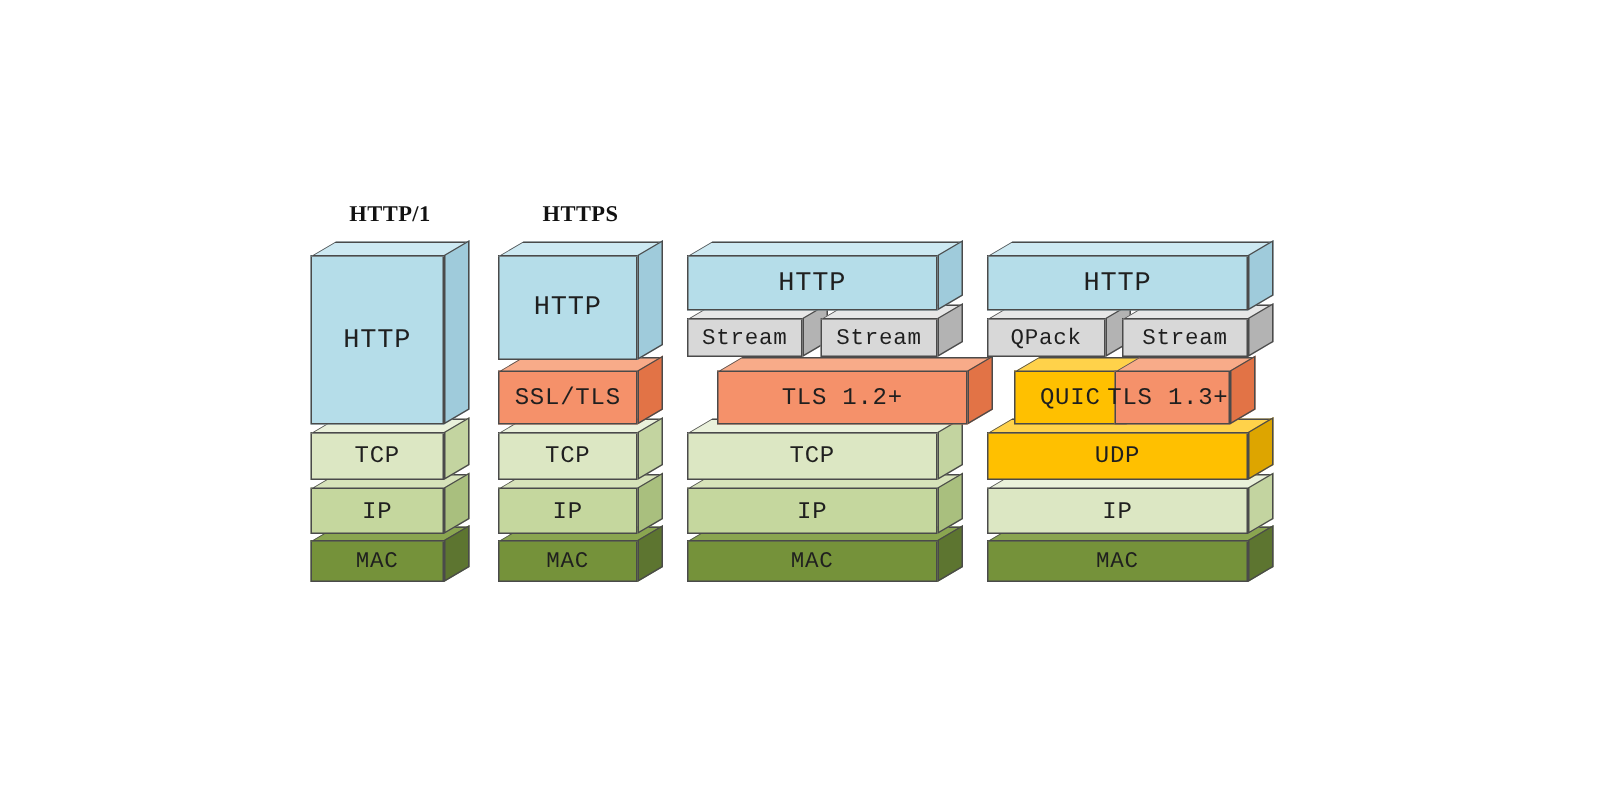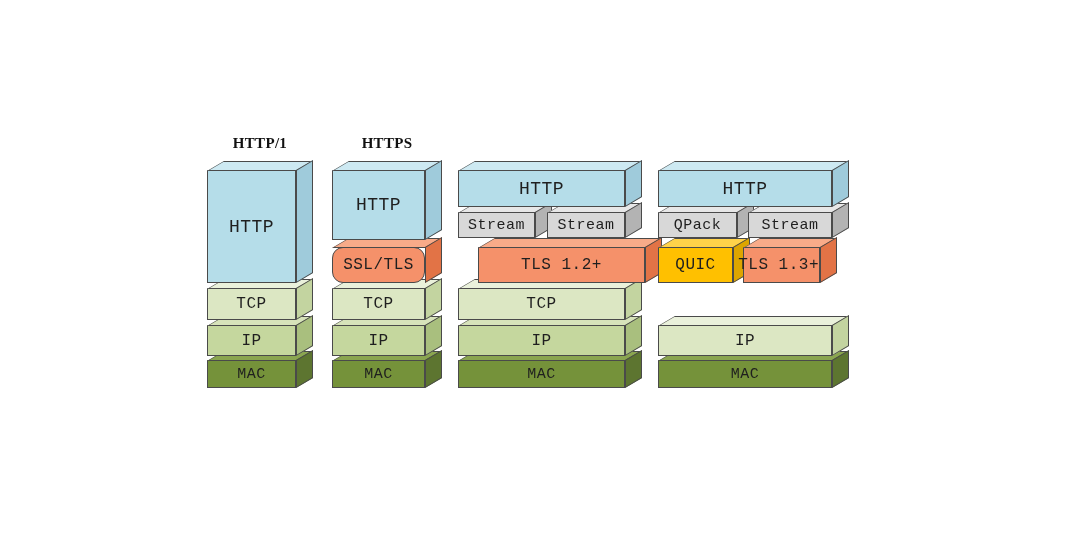--- a/index.html
+++ b/index.html
@@ -54,21 +54,21 @@
   <div class="box" style="left: 207px; top: 325px; width: 89px; height: 31px; z-index: 2; --f: #C5D79E; --t: #D7E3BA; --s: #A9BF7E;">
     <span class="lbl">IP</span>
   </div>
   <div class="box" style="left: 207px; top: 360px; width: 89px; height: 28px; z-index: 1; --f: #75923A; --t: #8AA550; --s: #5D7530;">
     <span class="lbl sm">MAC</span>
   </div>
 
   <div class="box" style="left: 332px; top: 170px; width: 93px; height: 70px; z-index: 6; --f: #B5DDE9; --t: #CDE9F2; --s: #9FCBDB;">
     <span class="lbl lg">HTTP</span>
   </div>
-  <div class="box" style="left: 332px; top: 247px; width: 93px; height: 36px; z-index: 4; border-radius: 11px; --f: #F5916A; --t: #F8AB89; --s: #E27346;">
+  <div class="box" style="left: 332px; top: 247px; width: 93px; height: 36px; z-index: 4; --f: #F5916A; --t: #F8AB89; --s: #E27346;">
     <span class="lbl">SSL/TLS</span>
   </div>
   <div class="box" style="left: 332px; top: 288px; width: 93px; height: 32px; z-index: 3; --f: #DCE7C3; --t: #EAF1DB; --s: #C3D4A0;">
     <span class="lbl">TCP</span>
   </div>
   <div class="box" style="left: 332px; top: 325px; width: 93px; height: 31px; z-index: 2; --f: #C5D79E; --t: #D7E3BA; --s: #A9BF7E;">
     <span class="lbl">IP</span>
   </div>
   <div class="box" style="left: 332px; top: 360px; width: 93px; height: 28px; z-index: 1; --f: #75923A; --t: #8AA550; --s: #5D7530;">
     <span class="lbl sm">MAC</span>
@@ -98,25 +98,28 @@
 
   <div class="box" style="left: 658px; top: 170px; width: 174px; height: 37px; z-index: 6; --f: #B5DDE9; --t: #CDE9F2; --s: #9FCBDB;">
     <span class="lbl lg">HTTP</span>
   </div>
   <div class="box" style="left: 658px; top: 212px; width: 79px; height: 26px; z-index: 5; --f: #D8D8D8; --t: #E7E7E7; --s: #B3B3B3;">
     <span class="lbl sm">QPack</span>
   </div>
   <div class="box" style="left: 748px; top: 212px; width: 84px; height: 26px; z-index: 5; --f: #D8D8D8; --t: #E7E7E7; --s: #B3B3B3;">
     <span class="lbl sm">Stream</span>
   </div>
-  <div class="box" style="left: 658px; top: 247px; width: 75px; height: 36px; z-index: 4; --f: #FFC000; --t: #FFD24A; --s: #DDA500;">
+  <div class="box" style="left: 676px; top: 247px; width: 75px; height: 36px; z-index: 4; --f: #FFC000; --t: #FFD24A; --s: #DDA500;">
     <span class="lbl">QUIC</span>
   </div>
   <div class="box" style="left: 743px; top: 247px; width: 77px; height: 36px; z-index: 4; justify-content: flex-end; --f: #F5916A; --t: #F8AB89; --s: #E27346;">
     <span class="lbl">TLS 1.3+</span>
+  </div>
+  <div class="box" style="left: 658px; top: 288px; width: 174px; height: 32px; z-index: 3; --f: #FFC000; --t: #FFD24A; --s: #DDA500;">
+    <span class="lbl">UDP</span>
   </div>
   <div class="box" style="left: 658px; top: 325px; width: 174px; height: 31px; z-index: 2; --f: #DCE7C3; --t: #EAF1DB; --s: #C3D4A0;">
     <span class="lbl">IP</span>
   </div>
   <div class="box" style="left: 658px; top: 360px; width: 174px; height: 28px; z-index: 1; --f: #75923A; --t: #8AA550; --s: #5D7530;">
     <span class="lbl sm">MAC</span>
   </div>
 
 </div>
 

